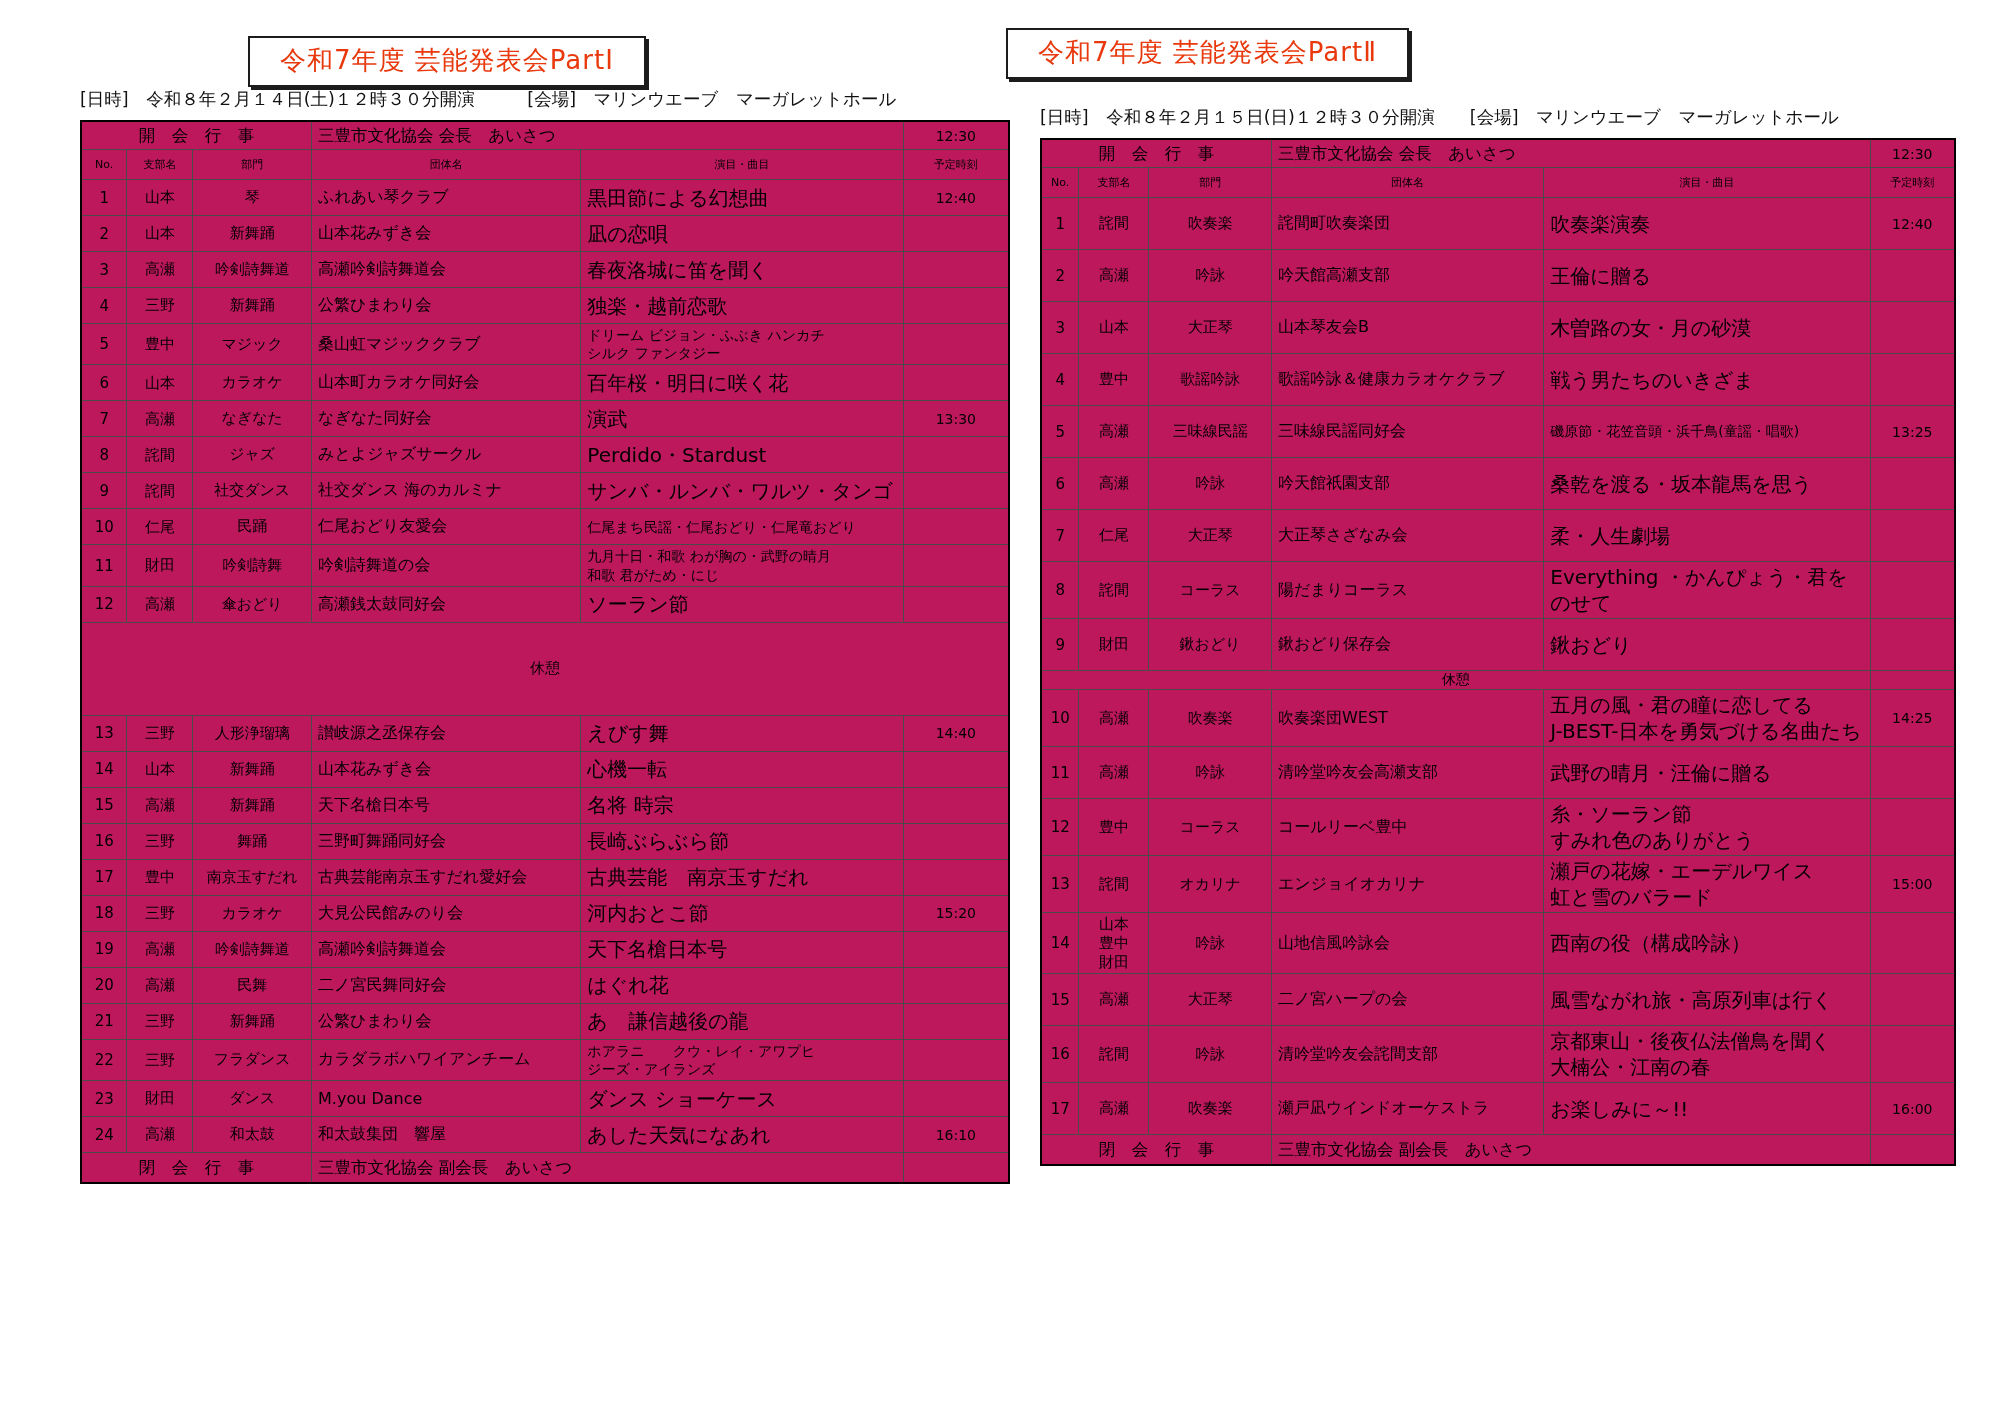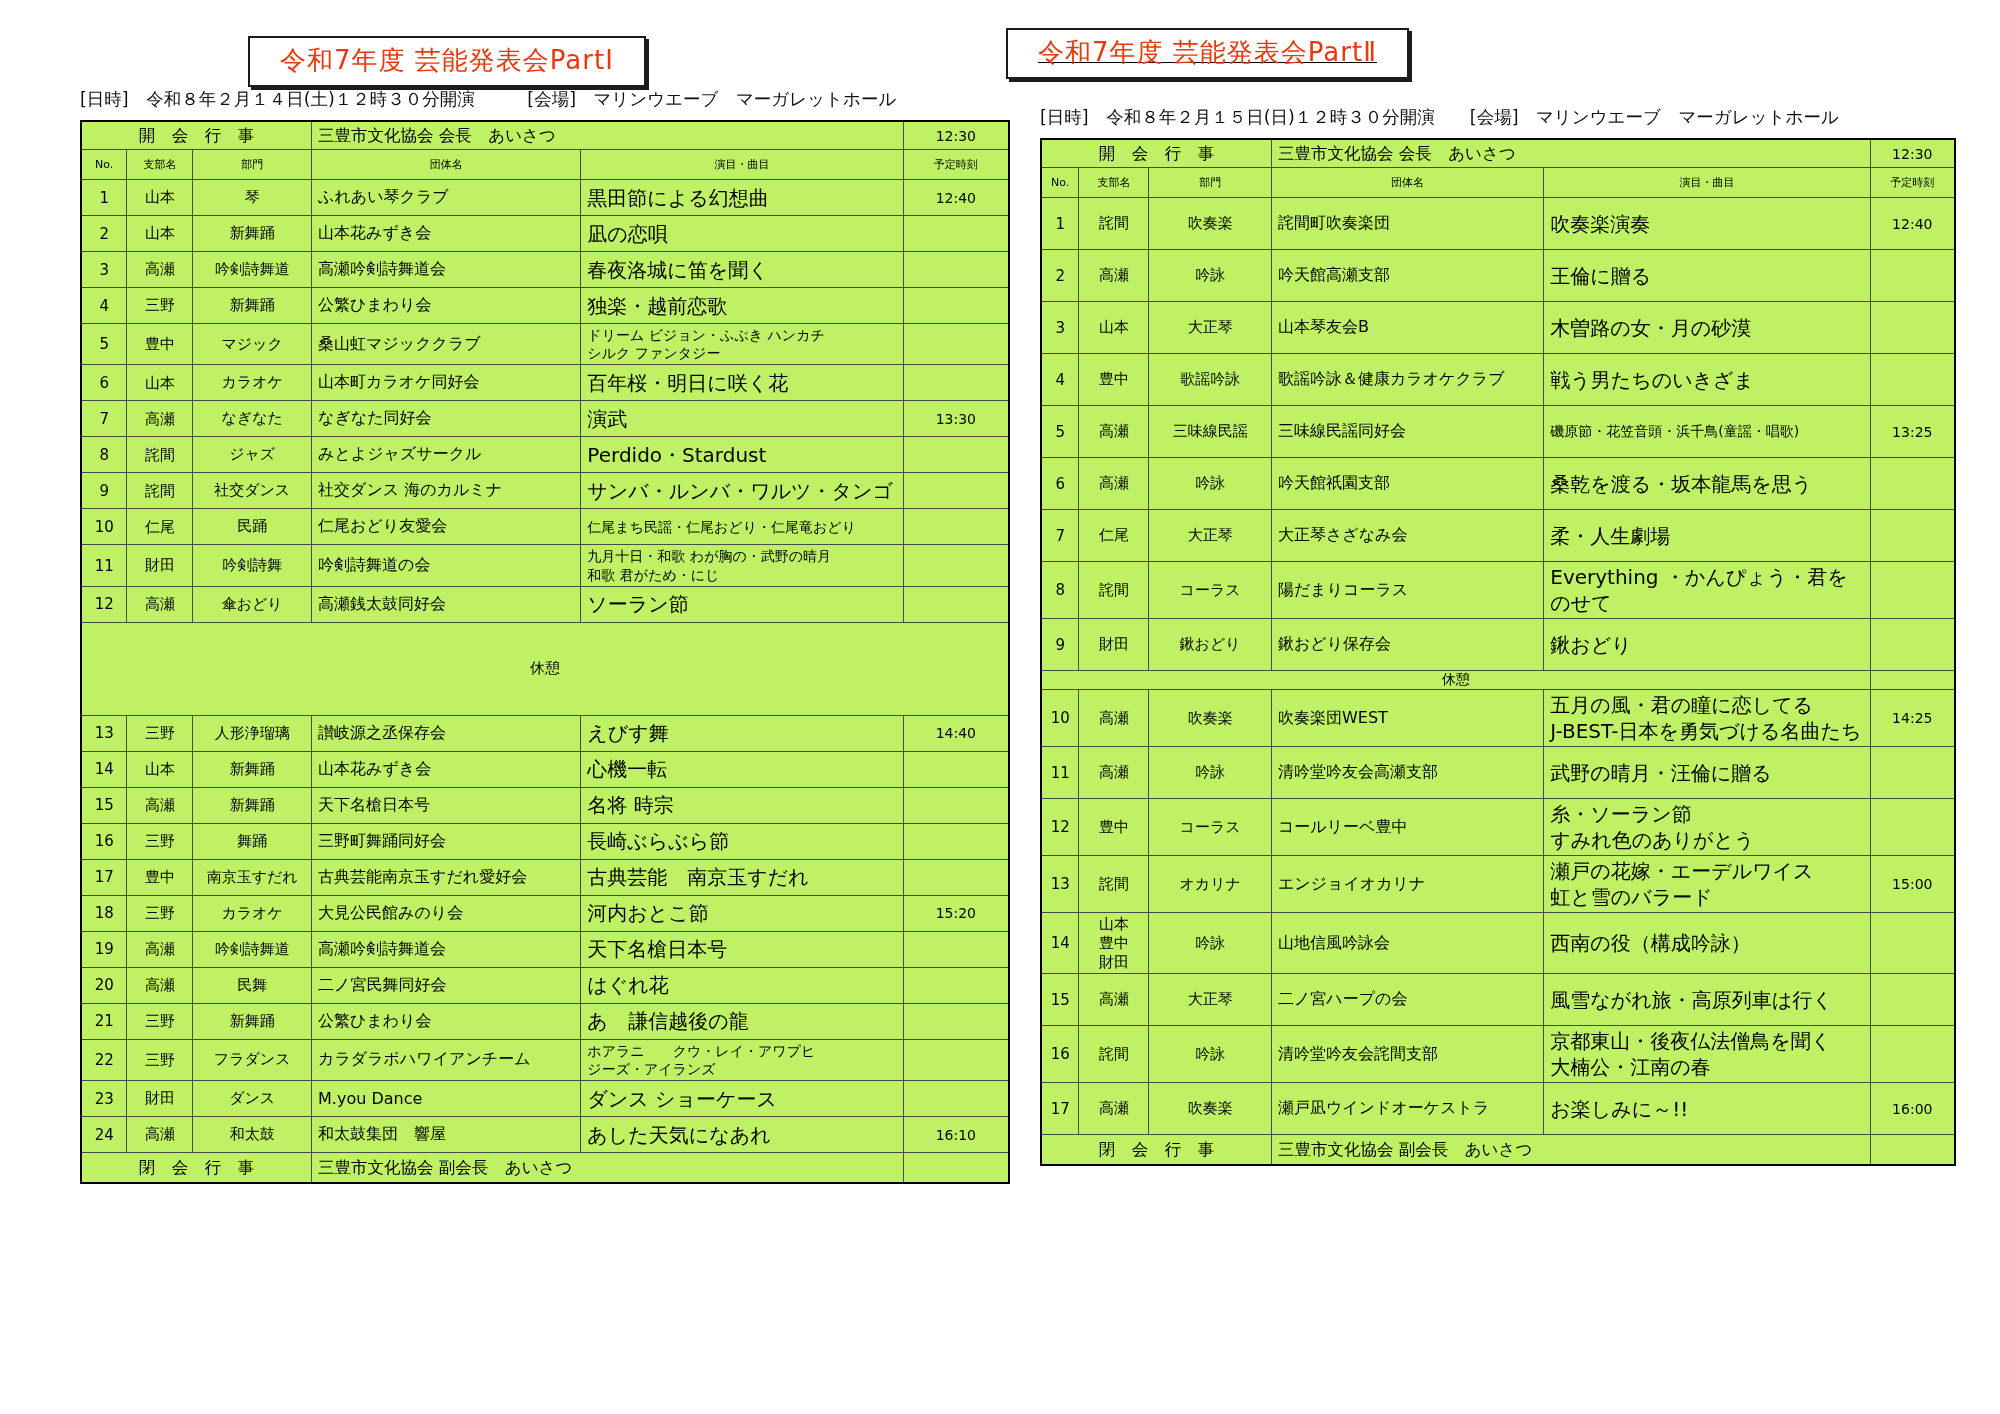--- a/index.html
+++ b/index.html
@@ -13,29 +13,29 @@
   #sheet1 { left:35px; top:36px; width:930px;padding-left:45px; }
   #sheet2 { left:1040px; top:28px; width:916px; }
 
   .title-box {
     display:inline-block; background:#fff;
     border:2px solid #1c1c1c;
     box-shadow:3px 3px 0 0 #1c1c1c;
     padding:5px 30px 7px;
   }
   #sheet1 .title-box { margin-left:168px; }
-  #sheet2 .title-box { margin-left:-34px;text-decoration:underline; }
+  #sheet2 .title-box { margin-left:-34px; }
   .title-text { font-size:26px; letter-spacing:1px; color:#e8380c; white-space:nowrap; }
 
   .date-line { font-size:17.5px; white-space:nowrap; color:#111; }
   #sheet2 .date-line { margin-top:26px; }
 
   table.program {
     border-collapse:collapse; table-layout:fixed;
-    margin-top:9px; background:#bef264;
+    margin-top:9px; background:#be185d;
     border:2px solid #000;
   }
   table.program td, table.program th {
     border:1px solid #4a4a4a;
     padding:2px 6px; font-weight:normal;
     vertical-align:middle; overflow:hidden;
   }
   .header-row th { font-size:11px; text-align:center; height:25px; border-bottom:2px solid #000; }
   .opening-row td { height:23px; border-bottom:2px solid #000; }
   .closing-row td { height:25px; border-top:2px solid #000; }

